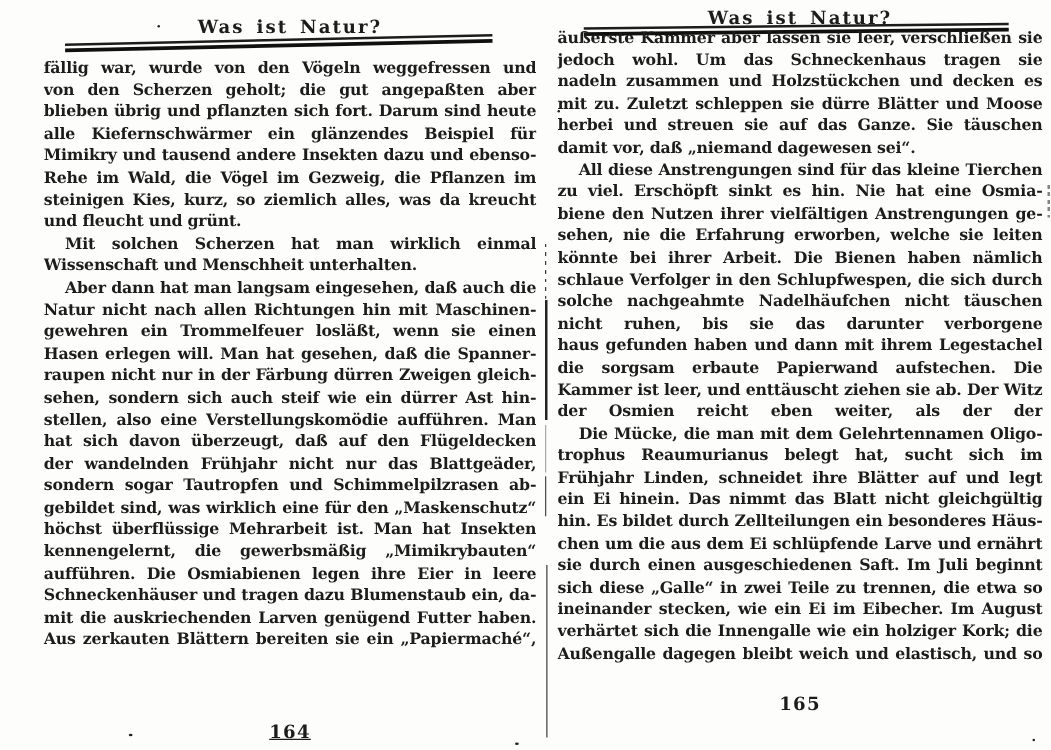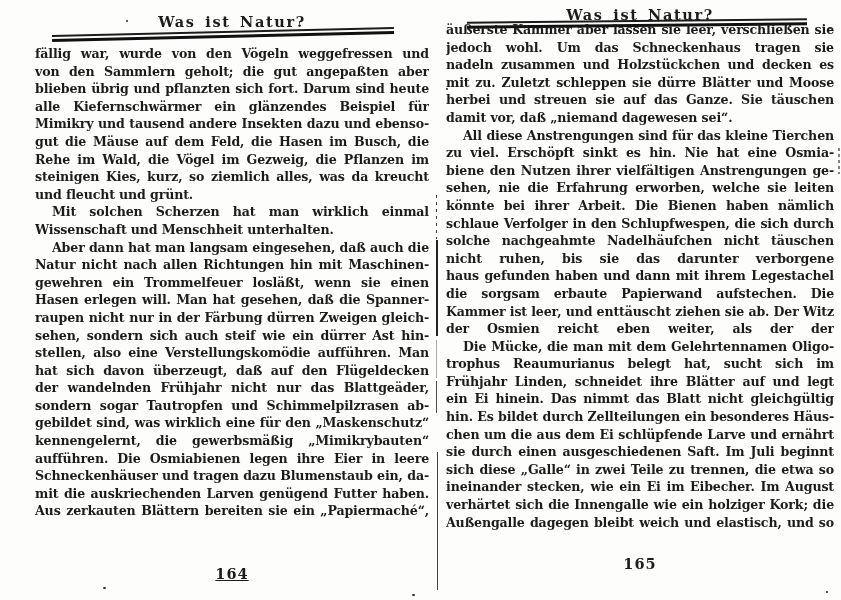--- a/index.html
+++ b/index.html
@@ -39,21 +39,21 @@
     text-align:justify; text-align-last:justify;
   }
   .line.endline { text-align-last:left; }
   .line.indent  { text-indent:17px; }
 
   .pagenum {
     position:absolute; left:0; width:100%;
     text-align:center; font-size:14.5px; font-weight:bold;
     letter-spacing:1px;
   }
-  #left-page  .pagenum { top:565px;text-decoration:underline; }
+  #left-page  .pagenum { top:577px;text-decoration:underline; }
   #right-page .pagenum { top:555px; }
 
   
   .crease { position:absolute; width:1px; background:#2e2e2e; }
   #crease-1 { left:436px; top:195px; height:44px; width:1px;
               background:repeating-linear-gradient(to bottom, #3a3a3a 0 3px, transparent 3px 7px); }
   #crease-2 { left:436px; top:240px; height:96px; width:2px; background:#232323; }
   #crease-3 { left:436px; top:340px; height:38px; opacity:.4; }
   #crease-4 { left:436px; top:381px; height:32px; opacity:.85; }
   #crease-5 { left:437px; top:452px; height:138px; opacity:.9; }
@@ -75,41 +75,41 @@
 <div id="scan" style="--ink: #1c1c1c; --paper: #fdfdfb;">
 
   <div class="page" id="left-page">
     <div class="header">Was ist Natur?</div>
     <div class="rule">
       <div class="thin"></div>
       <div class="thick"></div>
     </div>
     <div class="body" id="left-body">
         <div class="line">fällig war, wurde von den Vögeln weggefressen und</div>
-        <div class="line">von den Sammlern geholt; die gut angepaßten aber</div>
+        <div class="line">von den Scherzen geholt; die gut angepaßten aber</div>
         <div class="line">blieben übrig und pflanzten sich fort. Darum sind heute</div>
         <div class="line">alle Kiefernschwärmer ein glänzendes Beispiel für</div>
         <div class="line">Mimikry und tausend andere Insekten dazu und ebenso-</div>
-        <div class="line">gut die Mäuse auf dem Feld, die Hasen im Busch, die</div>
         <div class="line">Rehe im Wald, die Vögel im Gezweig, die Pflanzen im</div>
         <div class="line">steinigen Kies, kurz, so ziemlich alles, was da kreucht</div>
         <div class="line endline">und fleucht und grünt.</div>
         <div class="line indent">Mit solchen Scherzen hat man wirklich einmal</div>
         <div class="line endline">Wissenschaft und Menschheit unterhalten.</div>
         <div class="line indent">Aber dann hat man langsam eingesehen, daß auch die</div>
         <div class="line">Natur nicht nach allen Richtungen hin mit Maschinen-</div>
         <div class="line">gewehren ein Trommelfeuer losläßt, wenn sie einen</div>
         <div class="line">Hasen erlegen will. Man hat gesehen, daß die Spanner-</div>
         <div class="line">raupen nicht nur in der Färbung dürren Zweigen gleich-</div>
         <div class="line">sehen, sondern sich auch steif wie ein dürrer Ast hin-</div>
         <div class="line">stellen, also eine Verstellungskomödie aufführen. Man</div>
         <div class="line">hat sich davon überzeugt, daß auf den Flügeldecken</div>
         <div class="line">der wandelnden Frühjahr nicht nur das Blattgeäder,</div>
         <div class="line">sondern sogar Tautropfen und Schimmelpilzrasen ab-</div>
         <div class="line">gebildet sind, was wirklich eine für den „Maskenschutz“</div>
+        <div class="line">höchst überflüssige Mehrarbeit ist. Man hat Insekten</div>
         <div class="line">kennengelernt, die gewerbsmäßig „Mimikrybauten“</div>
         <div class="line">aufführen. Die Osmiabienen legen ihre Eier in leere</div>
         <div class="line">Schneckenhäuser und tragen dazu Blumenstaub ein, da-</div>
         <div class="line">mit die auskriechenden Larven genügend Futter haben.</div>
         <div class="line">Aus zerkauten Blättern bereiten sie ein „Papiermaché“,</div>
       </div>
     <div class="pagenum">164</div>
   </div>
 
   <div class="page" id="right-page">

